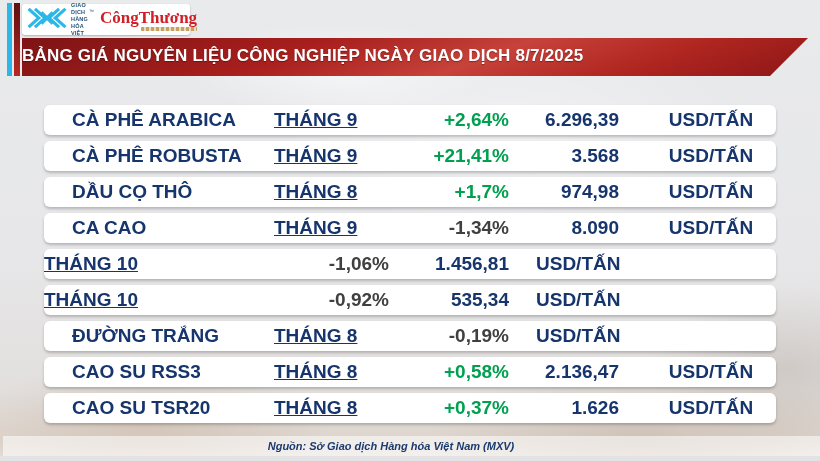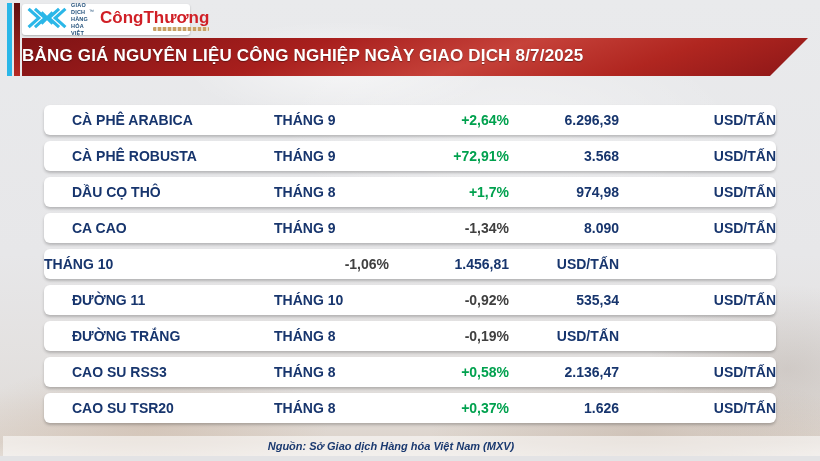--- a/index.html
+++ b/index.html
@@ -26,21 +26,21 @@
   .logo-plate {
     position: absolute; left: 22px; top: 4px; width: 168px; height: 31px;
     background: #ffffff; border-radius: 3px;
     box-shadow: 0 1px 2px rgba(0,0,0,0.25);
     display: flex; align-items: center; padding: 2px 6px 2px 5px; gap: 4px;
   }
   .mxv-glyph { flex: 0 0 auto; }
   .mxv-text { color: #1f4e79; font-size: 5.5px; font-weight: bold; line-height: 1.25; letter-spacing: 0.2px; white-space: pre-line; }
   .tm { color: #1f4e79; font-size: 5px; align-self: flex-start; margin: 2px 0 0 -3px; }
   .congthuong {
-    font-family: Liberation Sans, sans-serif; font-weight: bold;
+    font-family: Liberation Serif, serif; font-weight: bold;
     color: #d01f26; font-size: 17px; line-height: 1; margin-left: 2px; white-space: nowrap;
     display: flex; flex-direction: column; align-items: center;
   }
   .congthuong .tagline { width: 56px; height: 4px; margin-top: 1px; align-self: flex-end;
     background: repeating-linear-gradient(90deg, #c9a063 0 3px, #e9dcc4 3px 5px); border-radius: 1px; }
 
   
   .banner {
     position: absolute; left: 22px; top: 38px; width: 786px; height: 38px;
     background: linear-gradient(160deg, #7e1315 0%, #a81f1d 35%, #c6423a 58%, #b02620 78%, #8c1617 100%);
@@ -54,29 +54,29 @@
 
   
   .price-table { position: absolute; left: 44px; top: 105px; width: 732px; }
   .row {
     width: 732px; height: 30px; margin-bottom: 6px;
     background: #ffffff; border-radius: 6px;
     box-shadow: 0 2px 3px rgba(0,0,0,0.22);
     display: grid;
     grid-template-columns: 230px 115px 120px 110px 157px;
     align-items: center;
-    font-size: 14px; font-weight: bold; color: #17356d;
+    font-size: 19px; font-weight: bold; color: #17356d;
   }
   .cell-name   { padding-left: 28px; text-align: left; }
-  .cell-month  { text-align: left; }
+  .cell-month  { text-align: left; text-decoration: underline; }
   .cell-change { text-align: right; }
   .cell-change.up   { color: #00a14e; }
   .cell-change.down { color: #404040; }
   .cell-price  { text-align: right; }
-  .cell-unit   { padding-left: 27px; text-align: right; }
+  .cell-unit   { padding-left: 27px; text-align: center; }
 
   
   .footer-band {
     position: absolute; left: 3px; bottom: 5px; width: 820px; height: 20px;
     background: rgba(255,255,255,0.55);
     display: flex; align-items: center; justify-content: center; padding-right: 44px;
   }
   .footer-edge { position: absolute; left: 0; bottom: 0; width: 820px; height: 5px; background: #e3e3e5; }
   .source-text { color: #1b3a70; font-size: 11px; font-weight: bold; font-style: italic; }
 </style>
@@ -118,21 +118,21 @@
     <span class="cell-name">CÀ PHÊ ARABICA</span>
     <span class="cell-month">THÁNG 9</span>
     <span class="cell-change up">+2,64%</span>
     <span class="cell-price">6.296,39</span>
     <span class="cell-unit">USD/TẤN</span>
   </div>
 
   <div class="row">
     <span class="cell-name">CÀ PHÊ ROBUSTA</span>
     <span class="cell-month">THÁNG 9</span>
-    <span class="cell-change up">+72,91%</span>
+    <span class="cell-change up">+21,41%</span>
     <span class="cell-price">3.568</span>
     <span class="cell-unit">USD/TẤN</span>
   </div>
 
   <div class="row">
     <span class="cell-name">DẦU CỌ THÔ</span>
     <span class="cell-month">THÁNG 8</span>
     <span class="cell-change up">+1,7%</span>
     <span class="cell-price">974,98</span>
     <span class="cell-unit">USD/TẤN</span>
@@ -147,21 +147,20 @@
   </div>
 
   <div class="row">
     <span class="cell-month">THÁNG 10</span>
     <span class="cell-change down">-1,06%</span>
     <span class="cell-price">1.456,81</span>
     <span class="cell-unit">USD/TẤN</span>
   </div>
 
   <div class="row">
-    <span class="cell-name">ĐƯỜNG 11</span>
     <span class="cell-month">THÁNG 10</span>
     <span class="cell-change down">-0,92%</span>
     <span class="cell-price">535,34</span>
     <span class="cell-unit">USD/TẤN</span>
   </div>
 
   <div class="row">
     <span class="cell-name">ĐƯỜNG TRẮNG</span>
     <span class="cell-month">THÁNG 8</span>
     <span class="cell-change down">-0,19%</span>

